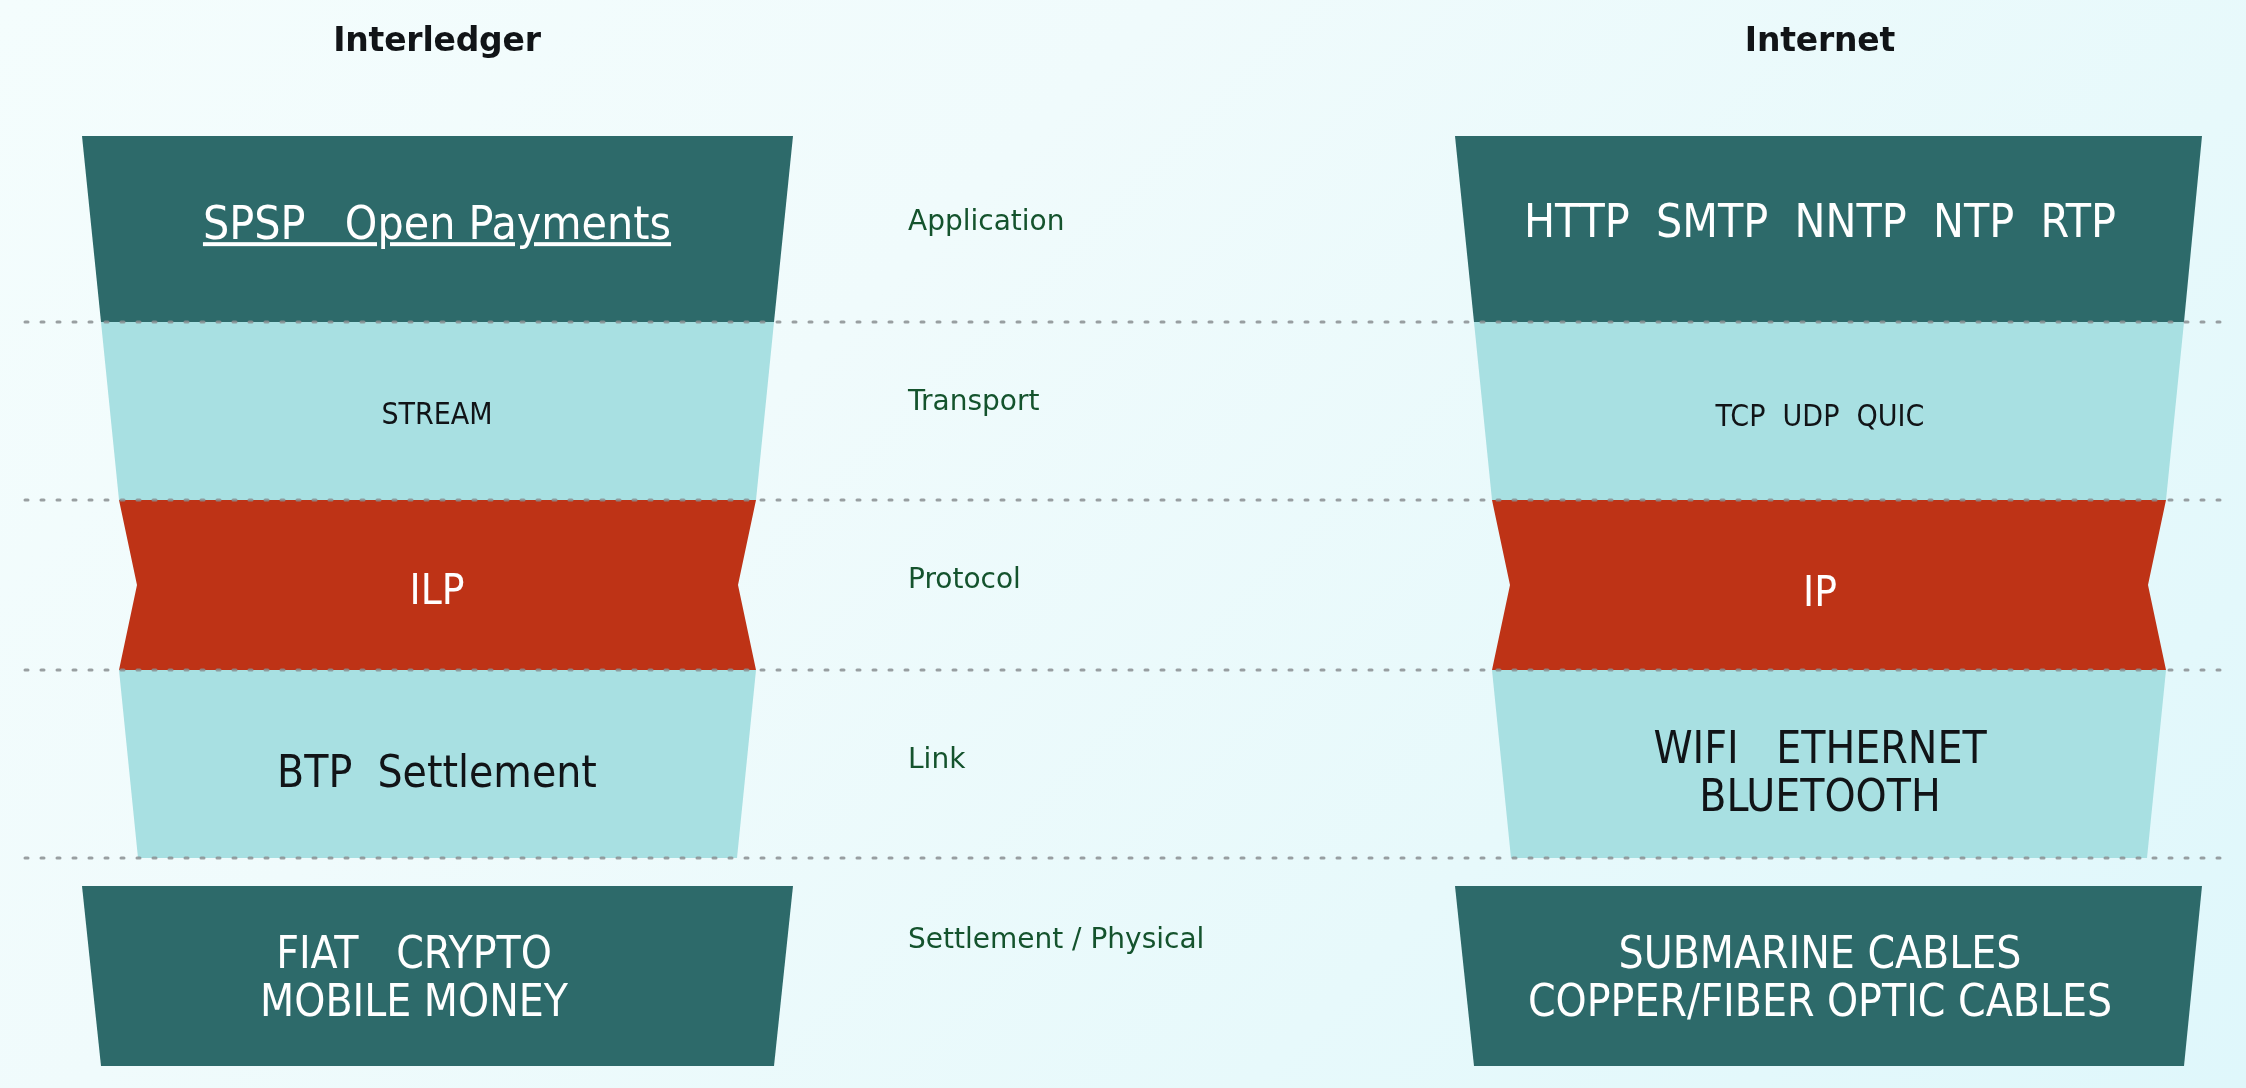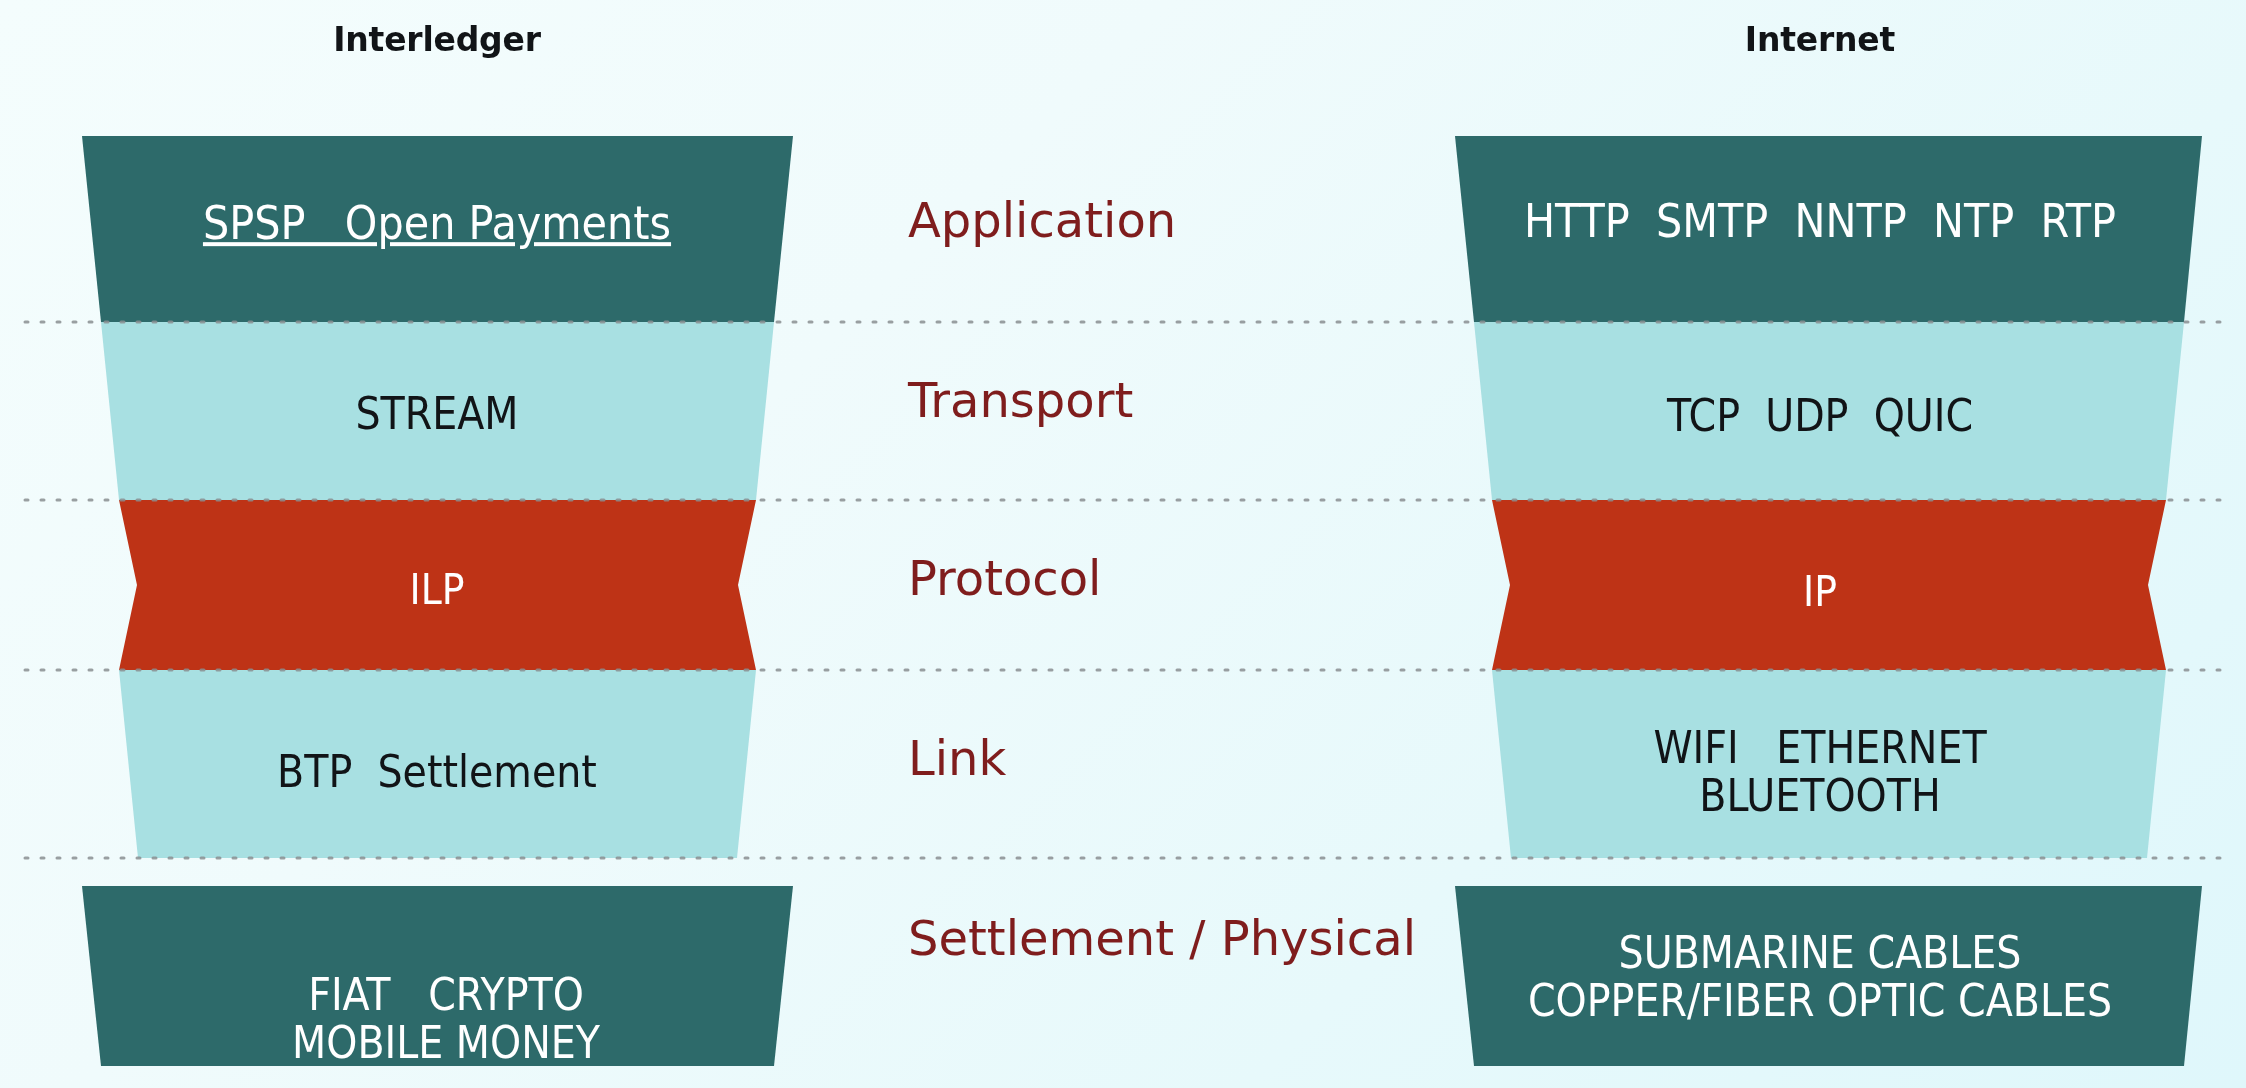--- a/index.html
+++ b/index.html
@@ -22,41 +22,41 @@
     white-space:nowrap;
     transform:translateX(-50%);
   }
   #title-interledger { left:437px; top:20px; }
   #title-internet   { left:1820px; top:20px; }
 
   .layer-label {
     position:absolute;
     left:908px;
     font-family:"DejaVu Sans", sans-serif;
-    font-size:48px;
-    color:#7f1d1d;
+    font-size:28px;
+    color:#14532d;
     white-space:nowrap;
     letter-spacing:0px;
     transform:translateY(-50%);
   }
 
   .band-text {
     position:absolute;
     text-align:center;
     white-space:pre;
     font-family:"DejaVu Sans Condensed","DejaVu Sans", sans-serif;
     transform:translate(-50%,-50%);
     line-height:1.08;
     pointer-events:none;
   }
   .band-text.light { color:#ffffff; }
   .band-text.dark  { color:#111417; }
 
   .t-app    { font-size:46px; }
-  .t-trans  { font-size:44px; }
+  .t-trans  { font-size:30px; }
   .t-proto  { font-size:42px; }
   .t-link   { font-size:44px; }
   .t-settle { font-size:44px; }
 </style>
 </head>
 <body>
 
 <div id="stage">
 
   <svg class="diagram" viewBox="0 0 2246 1088">
@@ -91,21 +91,21 @@
   <div class="layer-label" style="top:220px;">Application</div>
   <div class="layer-label" style="top:400px;">Transport</div>
   <div class="layer-label" style="top:578px;">Protocol</div>
   <div class="layer-label" style="top:758px;">Link</div>
   <div class="layer-label" style="top:938px;">Settlement / Physical</div>
 
   <div class="band-text light t-app" style="left:437px; top:224px;text-decoration:underline;">SPSP   Open Payments</div>
   <div class="band-text dark t-trans" style="left:437px; top:414px;">STREAM</div>
   <div class="band-text light t-proto" style="left:437px; top:590px;text-align:center;">ILP</div>
   <div class="band-text dark t-link" style="left:437px; top:772px;">BTP  Settlement</div>
-  <div class="band-text light t-settle" style="left:446px; top:977px;margin-top:42px;">FIAT   CRYPTO
+  <div class="band-text light t-settle" style="left:414px; top:977px;">FIAT   CRYPTO
 MOBILE MONEY</div>
 
   <div class="band-text light t-app" style="left:1820px; top:222px;">HTTP  SMTP  NNTP  NTP  RTP</div>
   <div class="band-text dark t-trans" style="left:1820px; top:416px;">TCP  UDP  QUIC</div>
   <div class="band-text light t-proto" style="left:1820px; top:592px;">IP</div>
   <div class="band-text dark t-link" style="left:1820px; top:772px;">WIFI   ETHERNET
 BLUETOOTH</div>
   <div class="band-text light t-settle" style="left:1820px; top:977px;">SUBMARINE CABLES
 COPPER/FIBER OPTIC CABLES</div>
 

